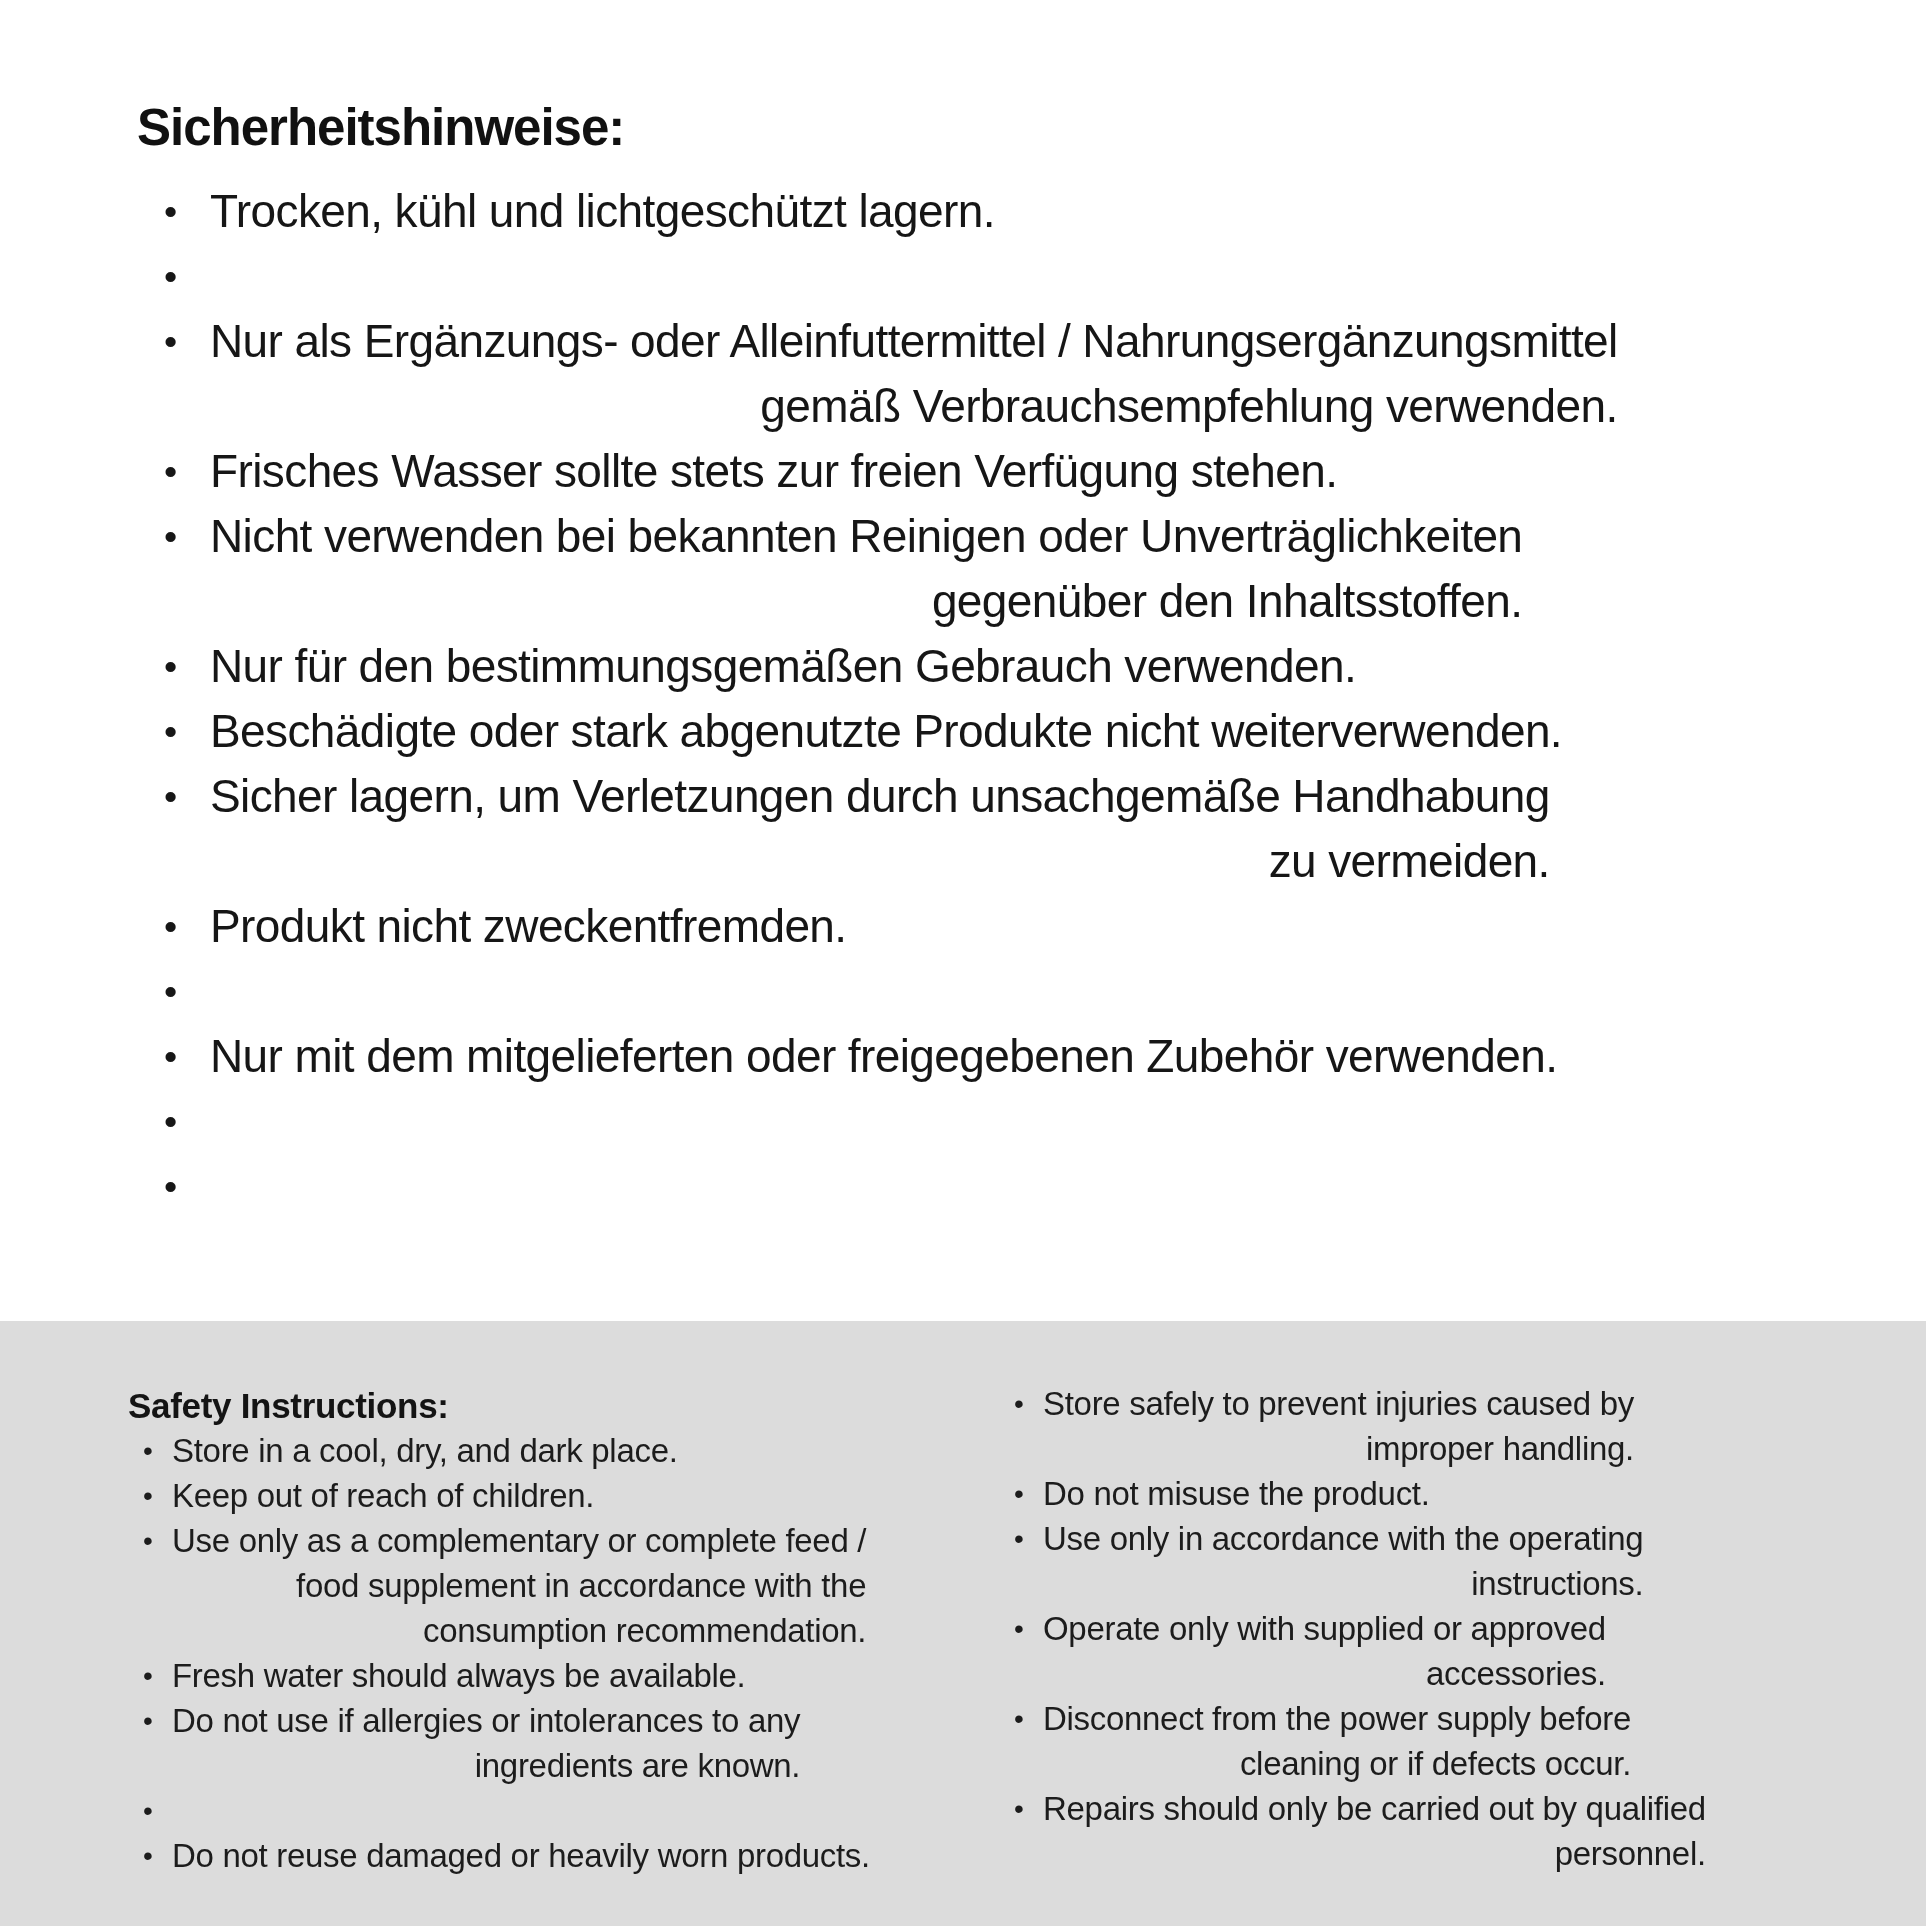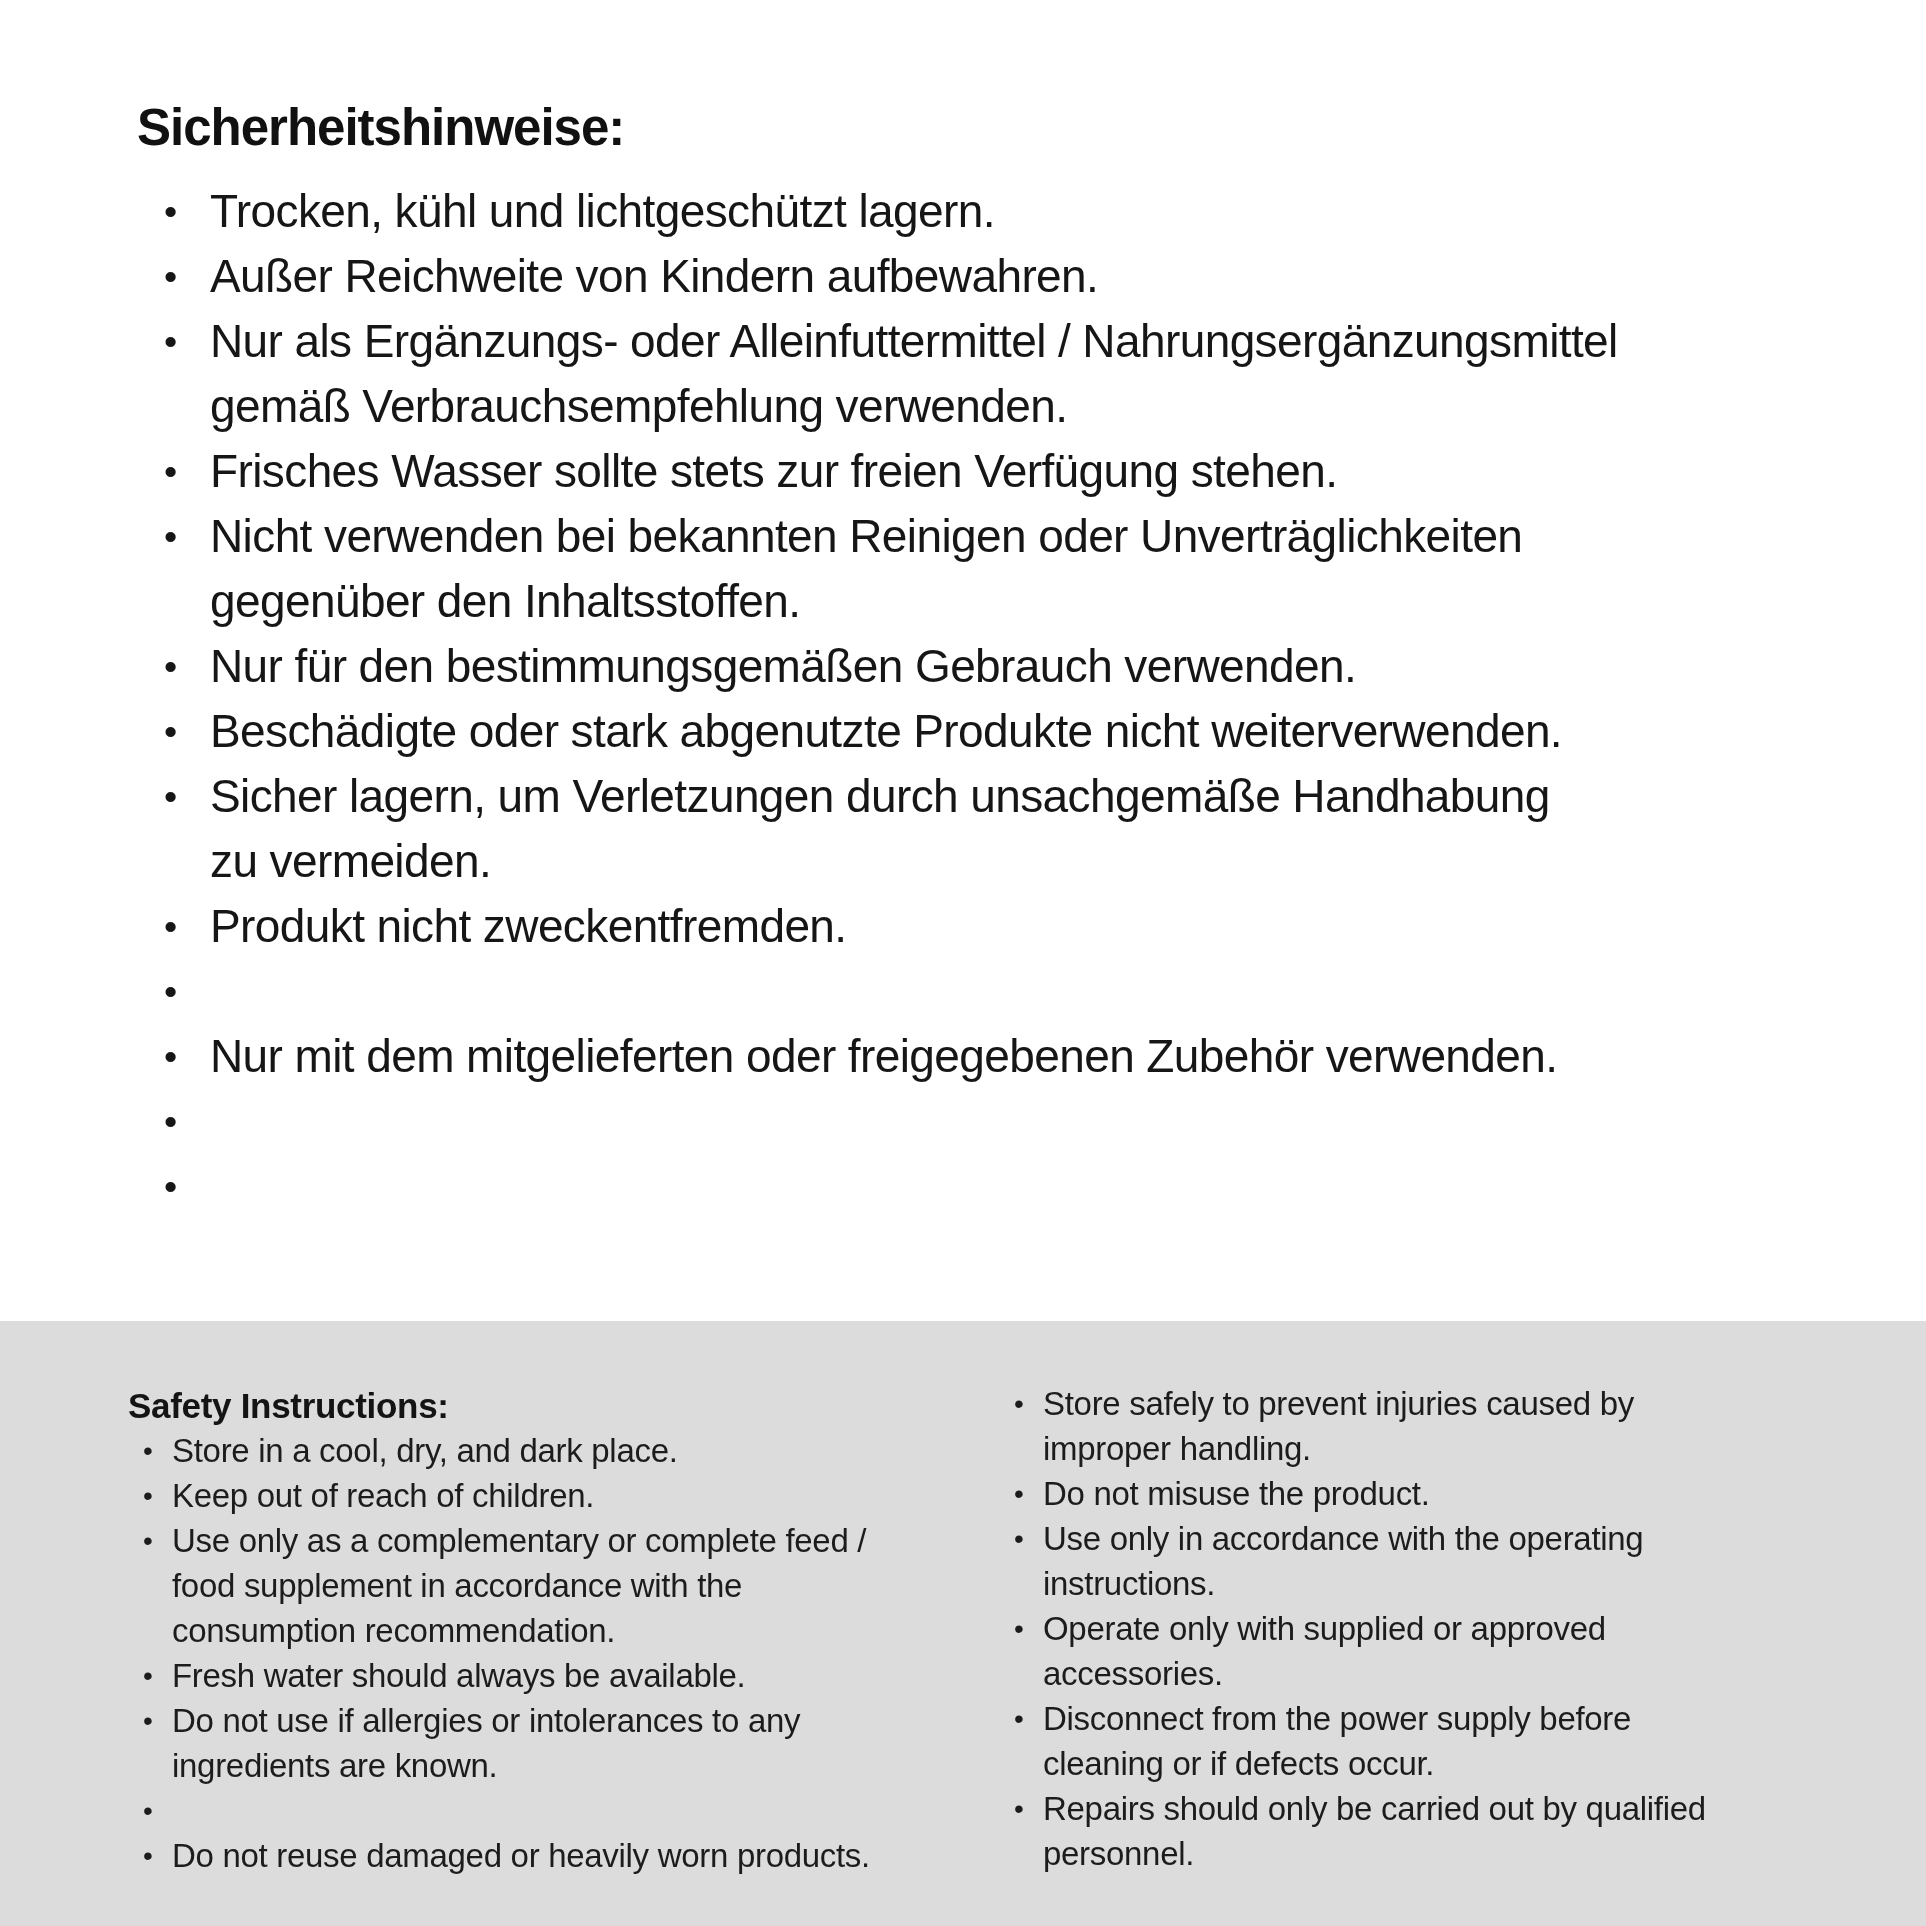--- a/index.html
+++ b/index.html
@@ -61,37 +61,36 @@
   .en-list.right { left: 1014px; top: 60px;  width: 873px; }
 
   
   .item { display: flex; align-items: flex-start; }
   .marker {
     flex: 0 0 auto;
     text-align: left;
   }
   .de-list .marker { width: 46px; font-size: 0.82em; line-height: 65px; }
   .en-list .marker { width: 29px; font-size: 0.85em; line-height: 45px; }
-  .txt { white-space: pre-line; }
+  .txt { white-space: pre-line; text-align: right; }
 </style>
 </head>
 <body>
 
 <div class="page">
 
   <div class="de-heading">Sicherheitshinweise:</div>
 
   <div class="de-list">
     <div class="item">
         <span class="marker">•</span>
         <div class="txt">Trocken, kühl und lichtgeschützt lagern.</div>
       </div>
     <div class="item">
         <span class="marker">•</span>
-        <div class="txt">Außer Reichweite von Kindern aufbewahren.</div>
       </div>
     <div class="item">
         <span class="marker">•</span>
         <div class="txt">Nur als Ergänzungs- oder Alleinfuttermittel / Nahrungsergänzungsmittel
 gemäß Verbrauchsempfehlung verwenden.</div>
       </div>
     <div class="item">
         <span class="marker">•</span>
         <div class="txt">Frisches Wasser sollte stets zur freien Verfügung stehen.</div>
       </div>

